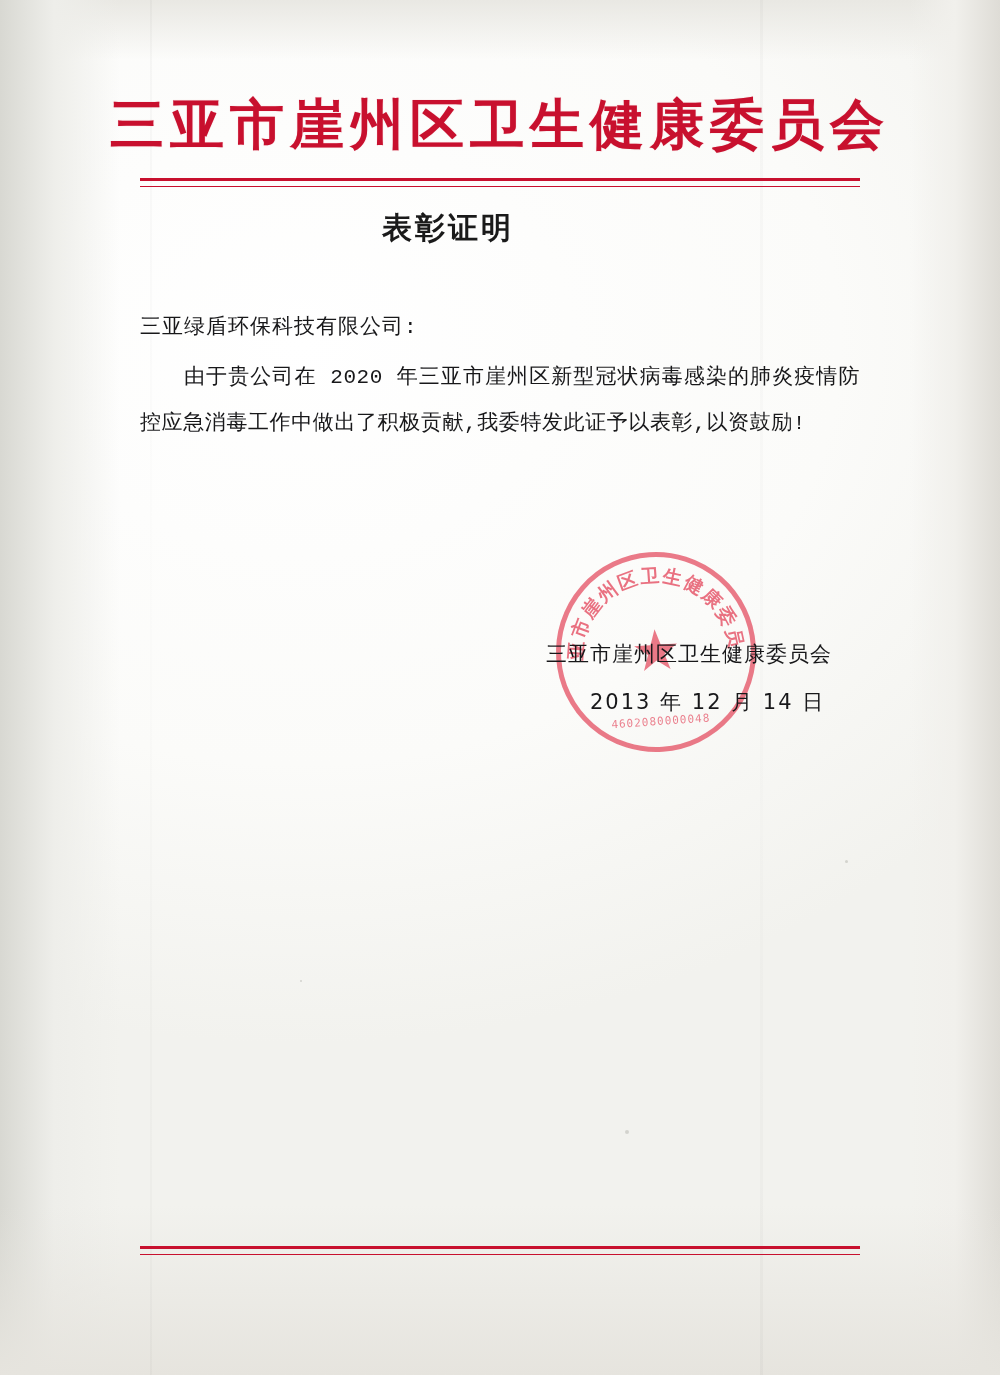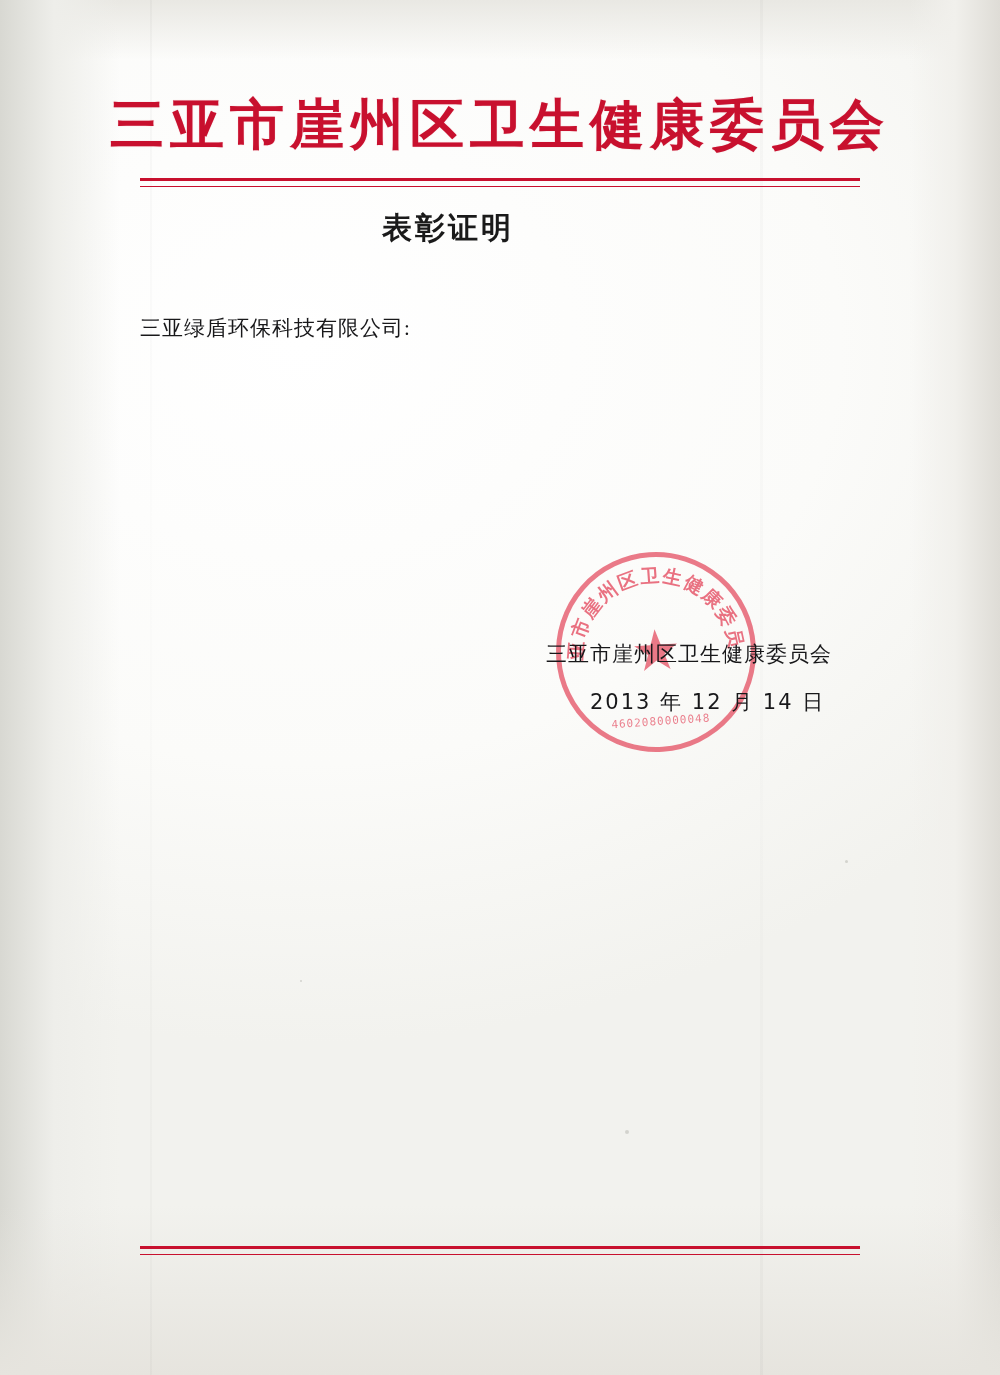--- a/index.html
+++ b/index.html
@@ -115,21 +115,21 @@
     letter-spacing: 3px;
     color: #1a1a1a;
   }
 
   .body-block {
     position: absolute;
     left: 140px;
     top: 305px;
     width: 720px;
     color: #18181a;
-    font-family: Liberation Serif, serif;
+    font-family: Liberation Mono, monospace;
     font-size: 21px;
     line-height: 46px;
   }
   .salutation {
     letter-spacing: 1px;
     font-size: 21px;
   }
   .paragraph {
     margin-top: 4px;
     text-indent: 44px;
@@ -239,20 +239,21 @@
 
   <div class="rule-group top">
     <div class="rule-thick"></div>
     <div class="rule-thin"></div>
   </div>
 
   <div class="doc-title">表彰证明</div>
 
   <div class="body-block">
     <div class="salutation">三亚绿盾环保科技有限公司:</div>
+    <div class="paragraph">由于贵公司在 2020 年三亚市崖州区新型冠状病毒感染的肺炎疫情防控应急消毒工作中做出了积极贡献,我委特发此证予以表彰,以资鼓励!</div>
   </div>
 
   <div class="seal">
     <div class="seal-ring"></div>
     <div class="seal-arc-text">
       <svg viewBox="0 0 200 200" xmlns="http://www.w3.org/2000/svg">
         <defs>
           <path id="sealArc" d="M 26,104 A 74,74 0 0 1 174,104"></path>
         </defs>
         <text>

